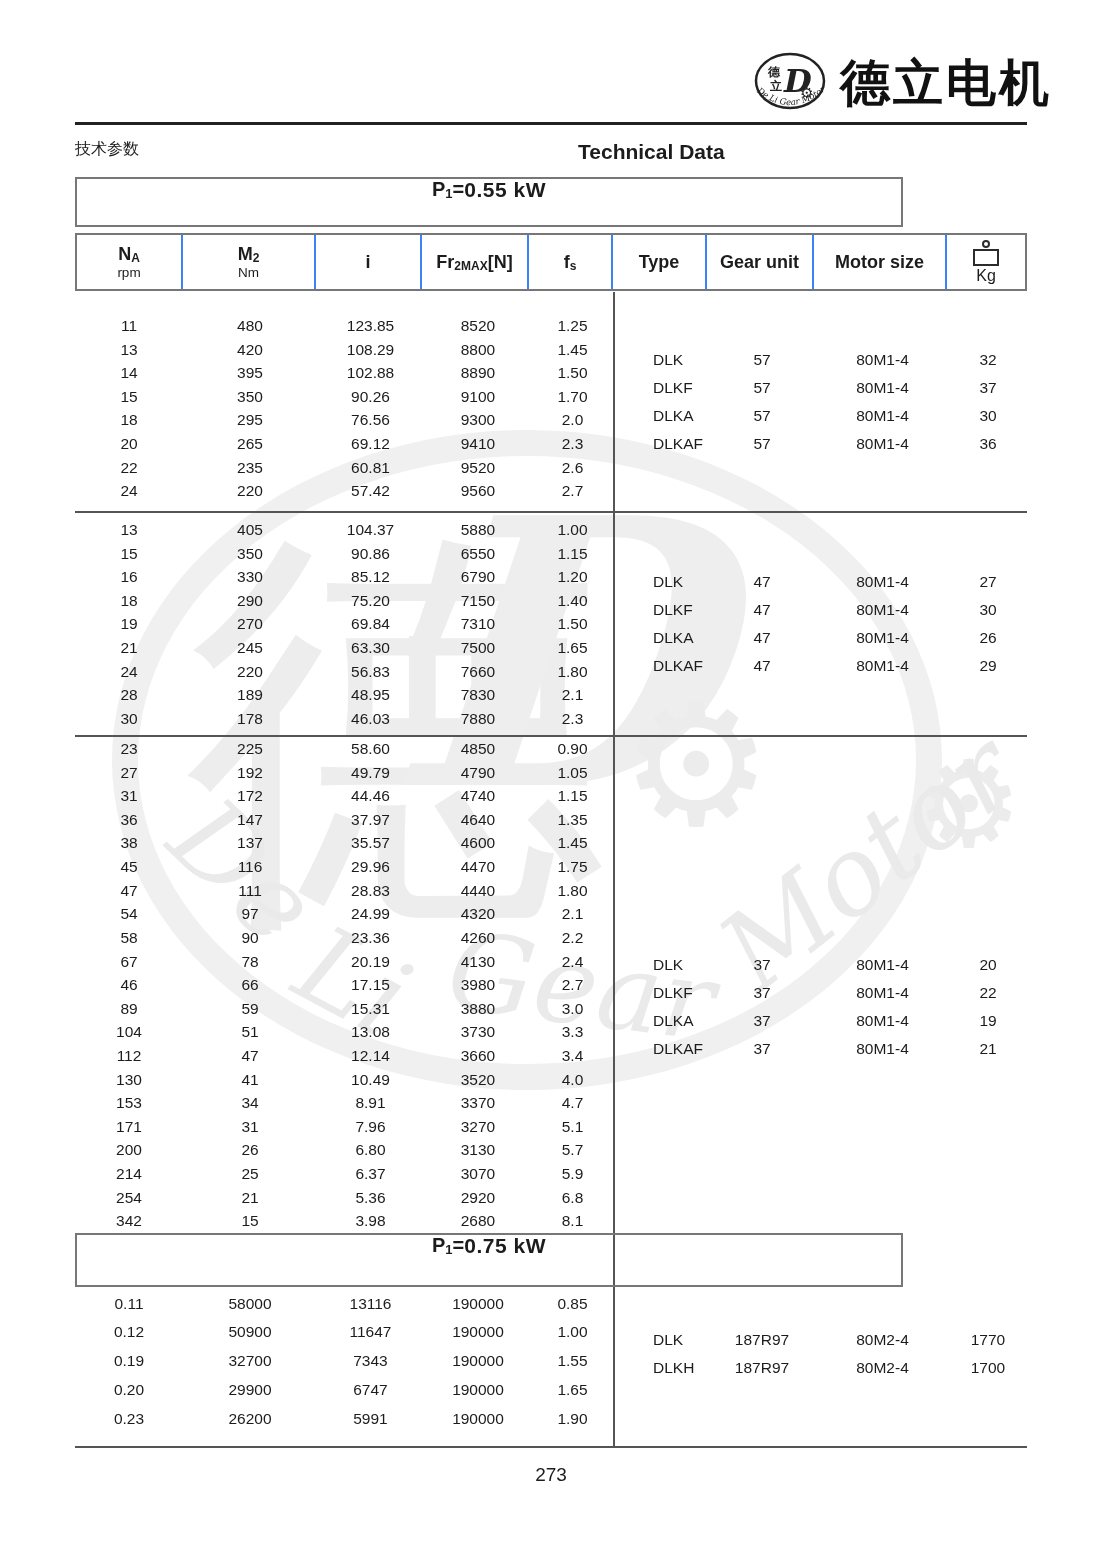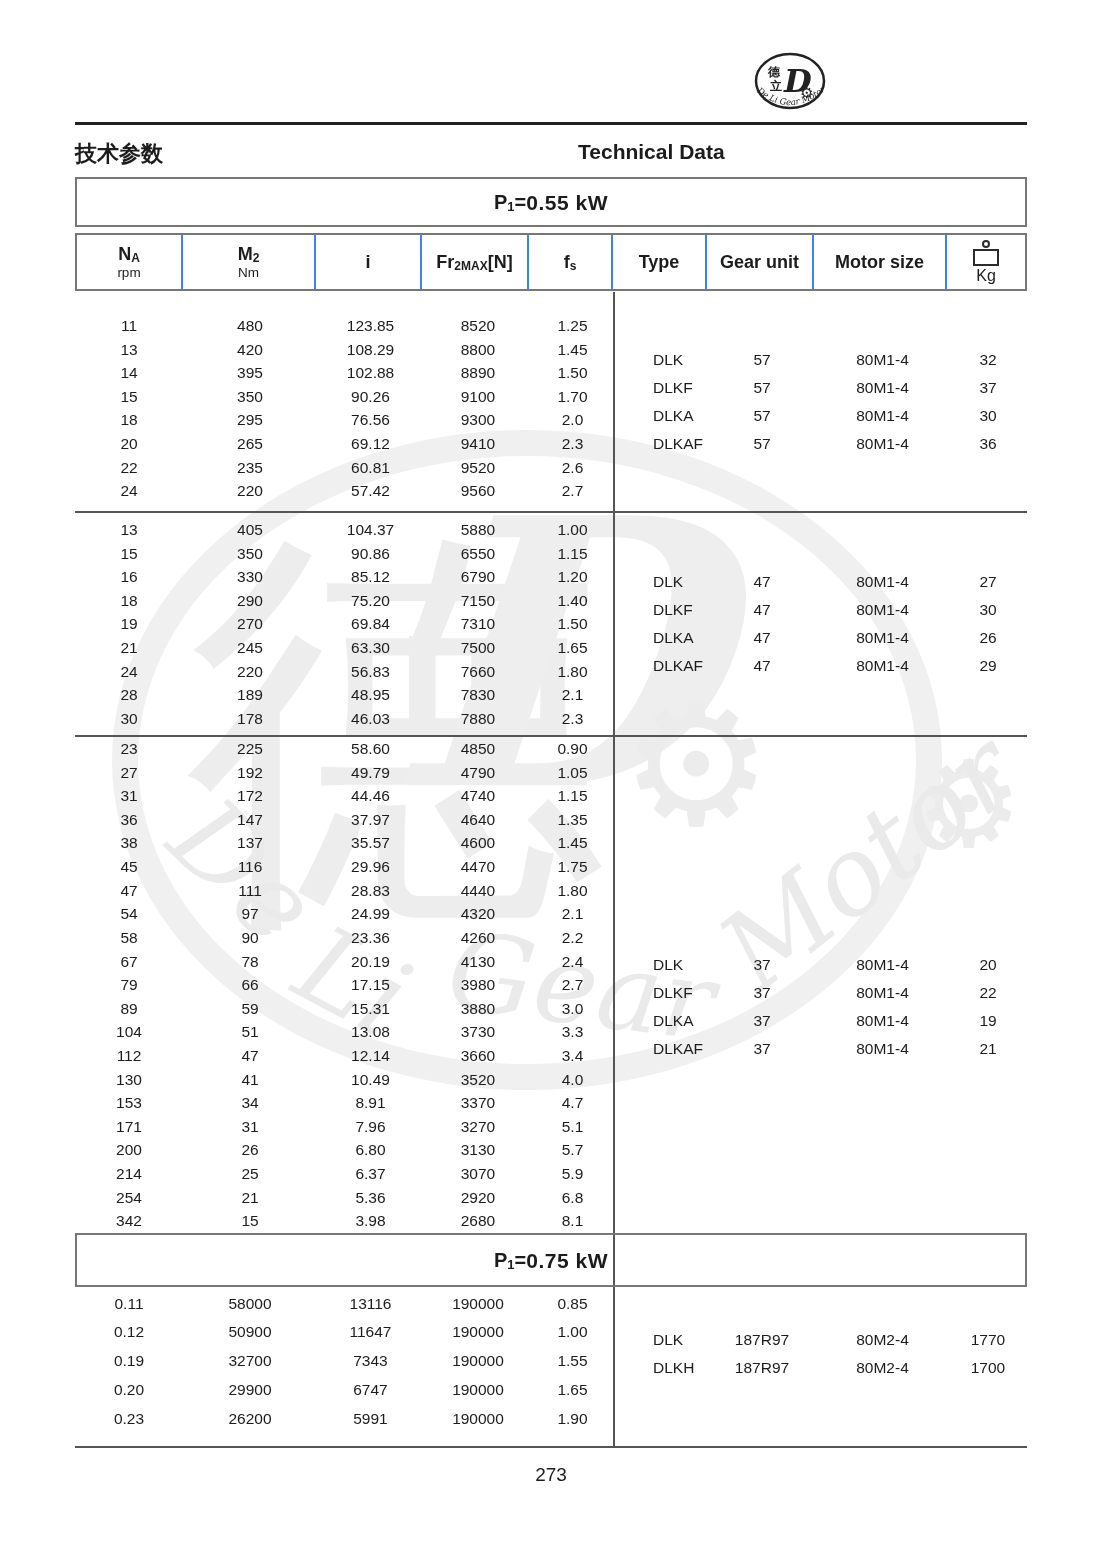--- a/index.html
+++ b/index.html
@@ -23,26 +23,26 @@
   .wm-w0{left:168px;top:818px;transform:rotate(44deg)}
   .wm-w1{left:300px;top:928px;transform:rotate(28deg)}
   .wm-w2{left:448px;top:933px;transform:rotate(7deg)}
   .wm-w3{left:700px;top:808px;transform:rotate(-38deg)}
 
   
   .logo{position:absolute;left:742px;top:50px;width:100px;height:74px;z-index:2}
   .brand-cn{position:absolute;left:840px;top:55px;z-index:2;font-size:50px;font-weight:bold;
             font-family:"DejaVu Serif",serif;letter-spacing:3px;color:#111;line-height:1.1}
   .top-rule{position:absolute;left:75px;top:122px;width:952px;height:3px;background:#222;z-index:2}
-  .title-cn{position:absolute;left:75px;top:139px;font-size:22px;font-weight:bold;z-index:2}
+  .title-cn{position:absolute;left:75px;top:139px;font-size:16px;font-weight:normal;z-index:2}
   .title-en{position:absolute;left:578px;top:140px;font-size:21px;font-weight:bold;z-index:2}
 
   
-  .power-box{position:absolute;left:75px;width:952px;border:2px solid #777;background:transparent;
-             display:flex;align-items:center;justify-content:center;z-index:2}
+  .power-box{position:absolute;left:75px;width:828px;border:2px solid #777;background:transparent;
+             display:flex;align-items:flex-start;justify-content:center;z-index:2}
   #pbox1{top:177px;height:50px}
   #pbox2{top:1233px;height:54px}
   .p-small{font-size:20px;font-weight:bold;line-height:1}
   .p-small sub{font-size:13px;vertical-align:-2px}
   .p-big{font-size:21px;font-weight:bold;line-height:1;letter-spacing:.5px}
 
   
   .thead{position:absolute;left:75px;top:233px;width:952px;height:58px;border:2px solid #777;
          display:grid;grid-template-columns:106px 133px 106px 107px 84px 94px 107px 133px 1fr;z-index:2}
   .hc{border-right:2px solid #3b82f6;display:flex;flex-direction:column;align-items:center;
@@ -108,20 +108,21 @@
       <text x="26" y="26" font-size="12" font-weight="bold" fill="#222">德</text>
       <text x="28" y="40" font-size="12" font-weight="bold" fill="#222">立</text>
       <text x="42" y="42" font-size="32" font-weight="bold" font-style="italic" font-family="DejaVu Serif,serif" fill="#222">D</text>
       <text x="58" y="48" font-size="15" fill="#222">⚙</text>
       <path id="logo-arc" d="M 10 38 Q 48 72 86 38" fill="none" stroke="none"></path>
       <text font-size="8.5" font-style="italic" fill="#222" font-family="DejaVu Serif,serif">
         <textPath href="#logo-arc" startOffset="6">De Li Gear Motor</textPath>
       </text>
     </svg>
   </div>
+  <div class="brand-cn">德立电机</div>
 
   <div class="top-rule"></div>
   <div class="title-cn">技术参数</div>
   <div class="title-en">Technical Data</div>
 
   <div class="power-box" id="pbox1">
     <span class="p-small"><span>P</span><sub>1</sub><span>=</span></span>
     <span class="p-big">0.55 kW</span>
   </div>
 
@@ -203,21 +204,21 @@
           <div class="trow"><span class="cell">23</span><span class="cell">225</span><span class="cell">58.60</span><span class="cell">4850</span><span class="cell">0.90</span></div>
           <div class="trow"><span class="cell">27</span><span class="cell">192</span><span class="cell">49.79</span><span class="cell">4790</span><span class="cell">1.05</span></div>
           <div class="trow"><span class="cell">31</span><span class="cell">172</span><span class="cell">44.46</span><span class="cell">4740</span><span class="cell">1.15</span></div>
           <div class="trow"><span class="cell">36</span><span class="cell">147</span><span class="cell">37.97</span><span class="cell">4640</span><span class="cell">1.35</span></div>
           <div class="trow"><span class="cell">38</span><span class="cell">137</span><span class="cell">35.57</span><span class="cell">4600</span><span class="cell">1.45</span></div>
           <div class="trow"><span class="cell">45</span><span class="cell">116</span><span class="cell">29.96</span><span class="cell">4470</span><span class="cell">1.75</span></div>
           <div class="trow"><span class="cell">47</span><span class="cell">111</span><span class="cell">28.83</span><span class="cell">4440</span><span class="cell">1.80</span></div>
           <div class="trow"><span class="cell">54</span><span class="cell">97</span><span class="cell">24.99</span><span class="cell">4320</span><span class="cell">2.1</span></div>
           <div class="trow"><span class="cell">58</span><span class="cell">90</span><span class="cell">23.36</span><span class="cell">4260</span><span class="cell">2.2</span></div>
           <div class="trow"><span class="cell">67</span><span class="cell">78</span><span class="cell">20.19</span><span class="cell">4130</span><span class="cell">2.4</span></div>
-          <div class="trow"><span class="cell">79</span><span class="cell">66</span><span class="cell">17.15</span><span class="cell">3980</span><span class="cell">2.7</span></div>
+          <div class="trow"><span class="cell">46</span><span class="cell">66</span><span class="cell">17.15</span><span class="cell">3980</span><span class="cell">2.7</span></div>
           <div class="trow"><span class="cell">89</span><span class="cell">59</span><span class="cell">15.31</span><span class="cell">3880</span><span class="cell">3.0</span></div>
           <div class="trow"><span class="cell">104</span><span class="cell">51</span><span class="cell">13.08</span><span class="cell">3730</span><span class="cell">3.3</span></div>
           <div class="trow"><span class="cell">112</span><span class="cell">47</span><span class="cell">12.14</span><span class="cell">3660</span><span class="cell">3.4</span></div>
           <div class="trow"><span class="cell">130</span><span class="cell">41</span><span class="cell">10.49</span><span class="cell">3520</span><span class="cell">4.0</span></div>
           <div class="trow"><span class="cell">153</span><span class="cell">34</span><span class="cell">8.91</span><span class="cell">3370</span><span class="cell">4.7</span></div>
           <div class="trow"><span class="cell">171</span><span class="cell">31</span><span class="cell">7.96</span><span class="cell">3270</span><span class="cell">5.1</span></div>
           <div class="trow"><span class="cell">200</span><span class="cell">26</span><span class="cell">6.80</span><span class="cell">3130</span><span class="cell">5.7</span></div>
           <div class="trow"><span class="cell">214</span><span class="cell">25</span><span class="cell">6.37</span><span class="cell">3070</span><span class="cell">5.9</span></div>
           <div class="trow"><span class="cell">254</span><span class="cell">21</span><span class="cell">5.36</span><span class="cell">2920</span><span class="cell">6.8</span></div>
           <div class="trow"><span class="cell">342</span><span class="cell">15</span><span class="cell">3.98</span><span class="cell">2680</span><span class="cell">8.1</span></div>

